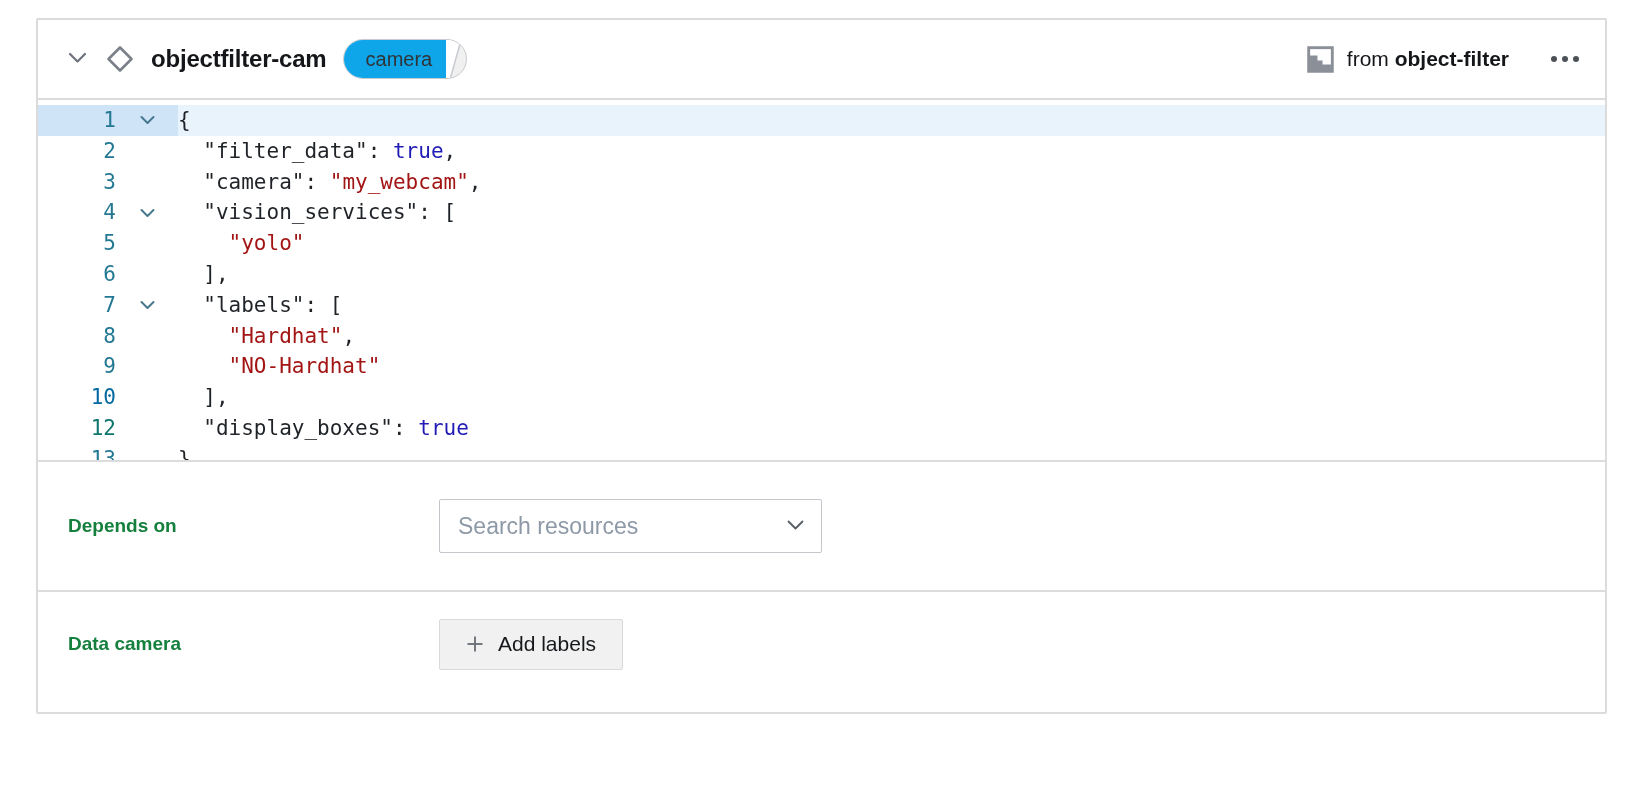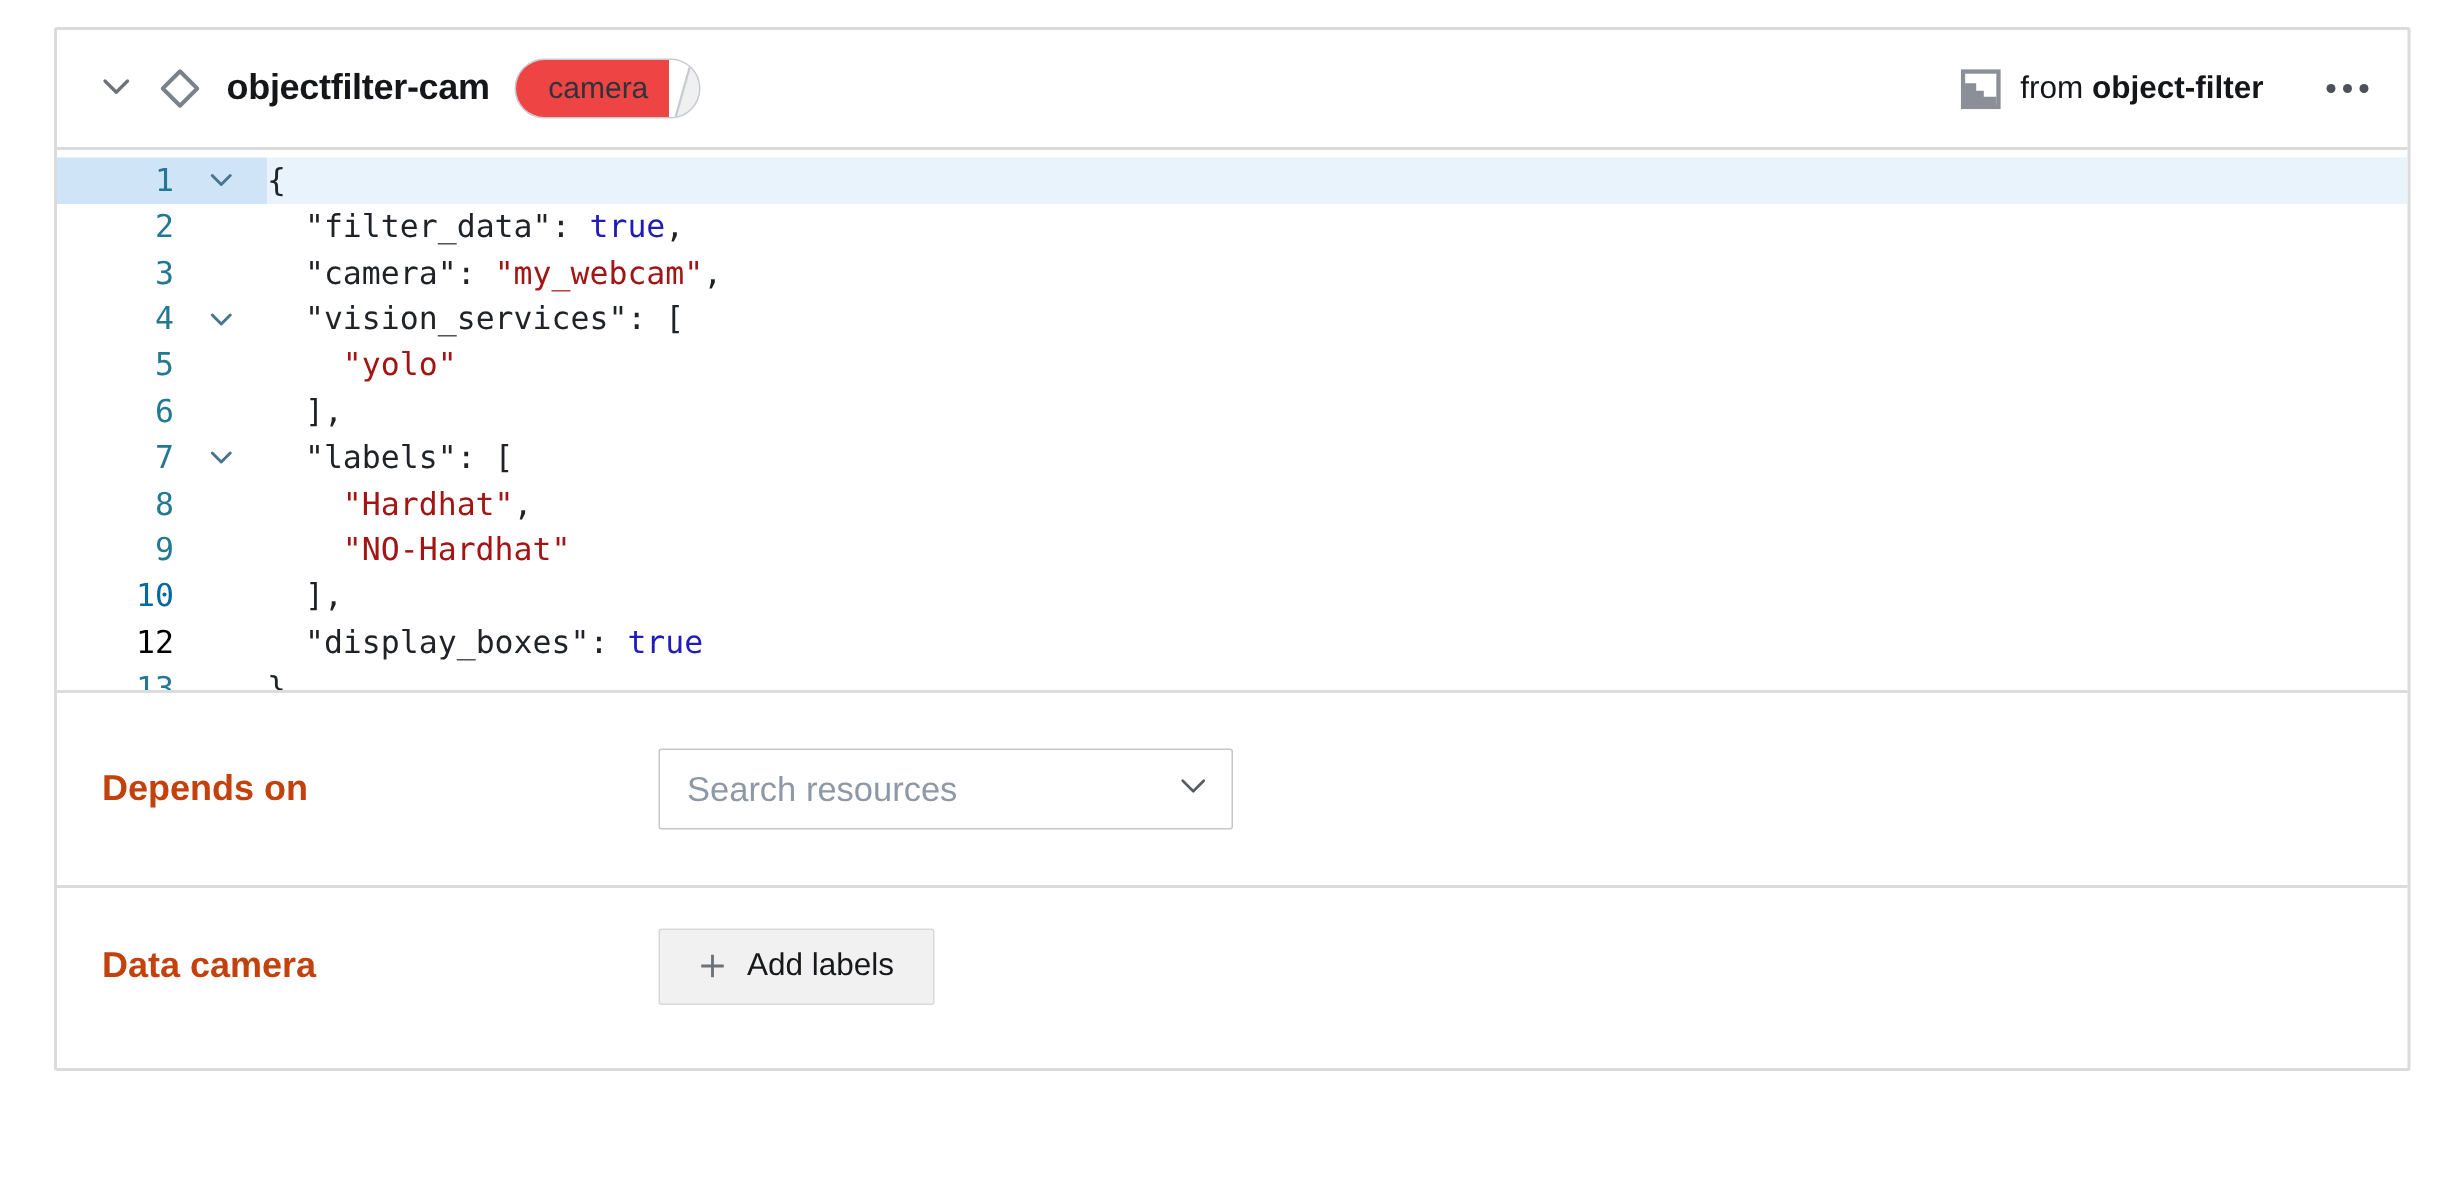--- a/index.html
+++ b/index.html
@@ -20,21 +20,21 @@
     padding:0 24px 0 26px; border-bottom:2px solid #dbdbdb;
   }
   .icon-btn { background:none; border:none; padding:4px; cursor:pointer; display:flex; align-items:center; }
   .diamond { margin-left:14px; display:flex; }
   .title { margin-left:16px; font-size:24px; font-weight:700; color:#141619; letter-spacing:-0.2px; }
   .pill {
     margin-left:16px; height:40px; border:1.5px solid #c7cbd1; border-radius:20px;
     background:#f0f0f1; display:flex; align-items:stretch; overflow:hidden;
     font-size:20px; color:#303438;
   }
-  .pill-left { background:#ef4444; display:flex; align-items:center; padding:0 14px 0 22px; }
+  .pill-left { background:#0ea5e9; display:flex; align-items:center; padding:0 14px 0 22px; }
   .pill-sep { width:20px; position:relative; flex:0 0 20px; }
   .pill-sep svg { position:absolute; inset:0; }
   .pill-right { display:flex; align-items:center; padding:0 22px 0 10px; }
   .hdr-right { margin-left:auto; display:flex; align-items:center; }
   .module-icon { margin-right:13px; display:flex; }
   .from-text { font-size:21px; color:#141619; }
   .from-text b { font-weight:700; }
   .menu-btn { margin-left:40px; display:flex; gap:5px; align-items:center; background:none; border:none; cursor:pointer; padding:6px 2px; }
   .menu-btn i { width:6px; height:6px; border-radius:50%; background:#4c5157; display:block; }
   
@@ -49,21 +49,21 @@
   .gut .f { flex:1 1 auto; display:flex; align-items:center; justify-content:center; }
   .gut .f svg { display:block; }
   .codeln { flex:1 1 auto; white-space:pre; padding-right:8px; }
   
   .section {
     border-top:2px solid #dcdcdc; display:flex; align-items:center;
     padding:0 26px 0 30px;
   }
   .sec-depends { flex:0 0 130px; }
   .sec-capture { flex:0 0 122px; padding-bottom:16px; }
-  .sec-label { flex:0 0 371px; font-size:24px; font-weight:700; color:#c2410c; margin:0; }
+  .sec-label { flex:0 0 371px; font-size:19px; font-weight:700; color:#15803d; margin:0; }
   .select {
     width:383px; height:54px; border:1.5px solid #c3c7cc; border-radius:2px; background:#fff;
     display:flex; align-items:center; justify-content:space-between; padding:0 17px 0 18px;
     cursor:pointer;
   }
   .placeholder { font-size:23px; color:#8e99a7; }
   .add-btn {
     display:inline-flex; align-items:center; gap:14px; height:51px; padding:0 26px;
     background:#f1f1f2; border:1.5px solid #d9d9d9; border-radius:2px;
     font-family:"Liberation Sans", sans-serif; font-size:21px; color:#16181b; cursor:pointer;
@@ -195,21 +195,21 @@
       </div>
       <div class="cm-row">
         <span class="gut">
           <span class="n" style="color: #0369a1;">10</span>
           <span class="f"></span>
         </span>
         <span class="codeln"><span style="color: rgb(31, 35, 40);">  ],</span></span>
       </div>
       <div class="cm-row">
         <span class="gut">
-          <span class="n" style="color: #000000;">12</span>
+          <span class="n" style="color: #0f766e;">12</span>
           <span class="f"></span>
         </span>
         <span class="codeln"><span style="color: rgb(31, 35, 40);">  </span><span style="color: rgb(31, 35, 40);">"display_boxes"</span><span style="color: rgb(31, 35, 40);">: </span><span style="color: rgb(33, 28, 181);">true</span></span>
       </div>
       <div class="cm-row">
         <span class="gut">
           <span class="n" style="color: rgb(35, 120, 147);">13</span>
           <span class="f"></span>
         </span>
         <span class="codeln"><span style="color: rgb(31, 35, 40);">}</span></span>

